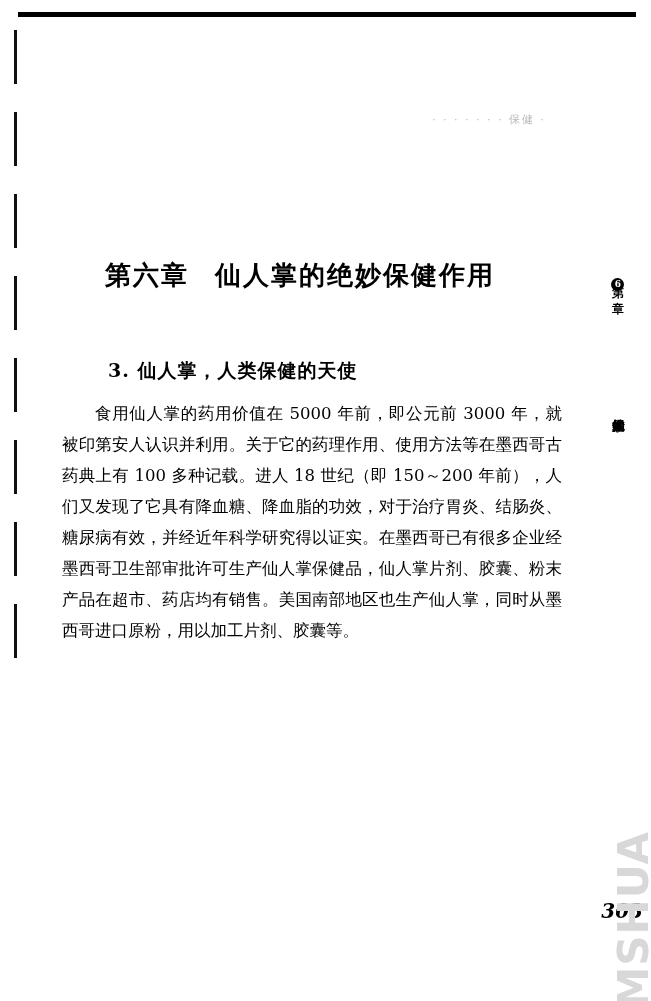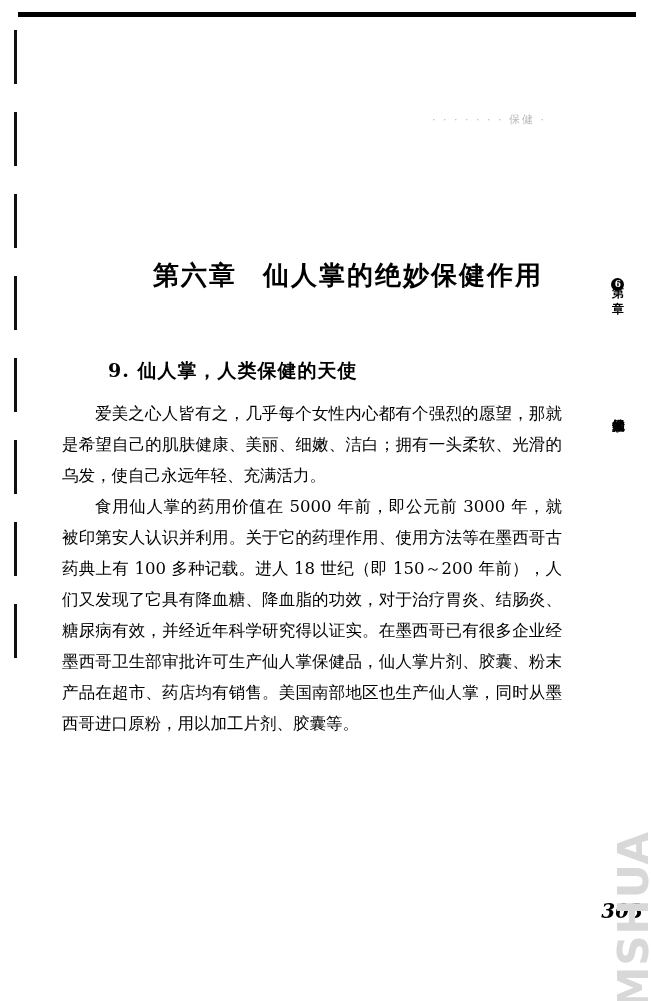--- a/index.html
+++ b/index.html
@@ -67,21 +67,20 @@
   .chapter-title {
     position: absolute;
     left: 0;
     top: 258px;
     width: 600px;
     text-align: center;
     font-size: 26px;
     font-weight: bold;
     letter-spacing: 2px;
     font-family: "DejaVu Serif", "Liberation Serif", serif;
-    padding-left: 48px;
   }
   .chapter-title .gap { display: inline-block; width: 26px; }
 
   
   .section-heading {
     position: absolute;
     left: 108px;
     top: 358px;
     font-size: 19px;
     font-weight: bold;
@@ -189,24 +188,23 @@
     <i></i>
     <i></i>
   </div>
 
   <div class="header-smudge">· · · · · · · 保健 ·</div>
 
   <div class="chapter-title">
     <span>第六章</span><span class="gap"></span><span>仙人掌的绝妙保健作用</span>
   </div>
 
-  <div class="section-heading">9. 仙人掌，人类保健的天使</div>
+  <div class="section-heading">3. 仙人掌，人类保健的天使</div>
 
   <div class="body-text">
-    <p>爱美之心人皆有之，几乎每个女性内心都有个强烈的愿望，那就是希望自己的肌肤健康、美丽、细嫩、洁白；拥有一头柔软、光滑的乌发，使自己永远年轻、充满活力。</p>
     <p>食用仙人掌的药用价值在 5000 年前，即公元前 3000 年，就被印第安人认识并利用。关于它的药理作用、使用方法等在墨西哥古药典上有 100 多种记载。进人 18 世纪（即 150～200 年前），人们又发现了它具有降血糖、降血脂的功效，对于治疗胃炎、结肠炎、糖尿病有效，并经近年科学研究得以证实。在墨西哥已有很多企业经墨西哥卫生部审批许可生产仙人掌保健品，仙人掌片剂、胶囊、粉末产品在超市、药店均有销售。美国南部地区也生产仙人掌，同时从墨西哥进口原粉，用以加工片剂、胶囊等。</p>
   </div>
 
   <div class="side-tab">
     <div class="tab-head"><span>第</span><span class="num">6</span><span>章</span></div>
     <div class="tab-body">仙人掌的绝妙保健作用</div>
   </div>
 
   <div class="page-number">303</div>
 

